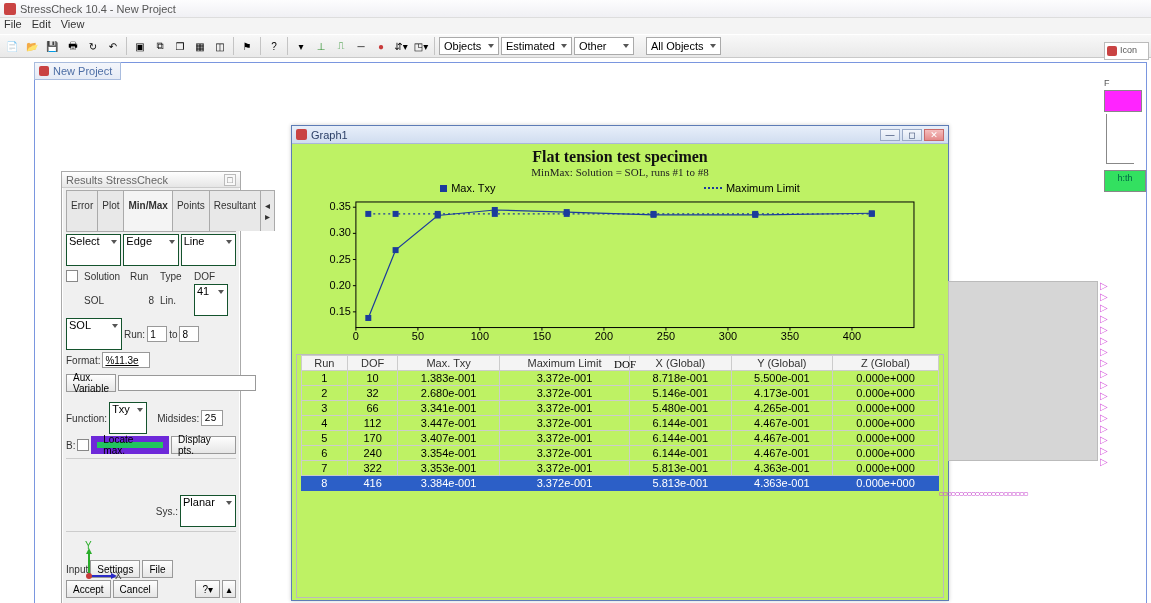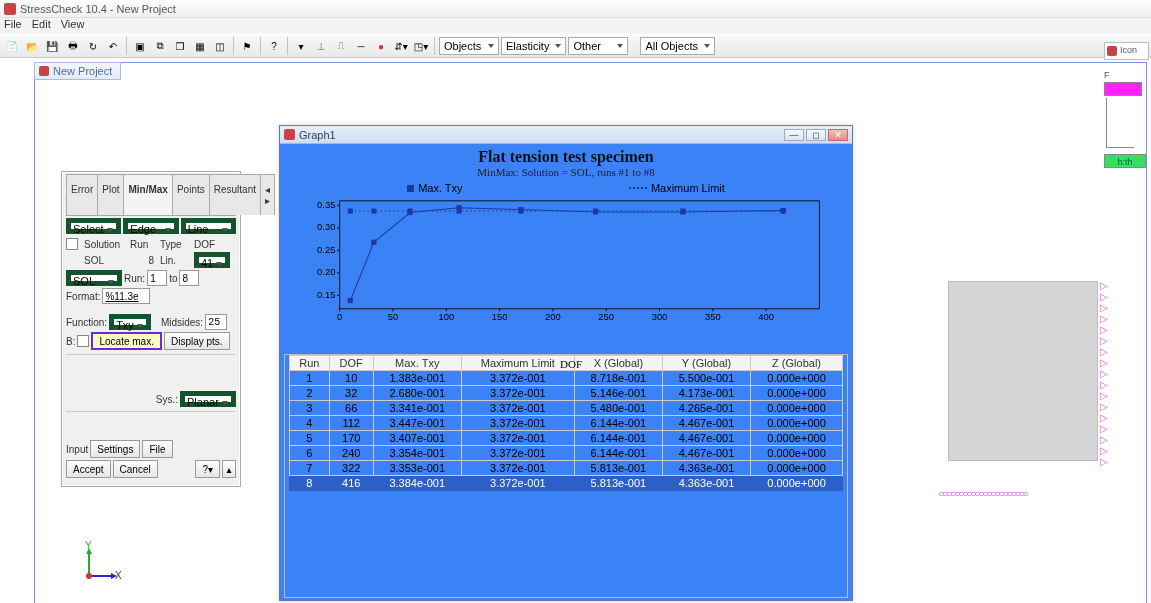--- a/index.html
+++ b/index.html
@@ -19,31 +19,31 @@
 
 
 .panel{position:absolute;left:26px;top:108px;width:180px;background:#f0f0f0;border:1px solid #aaa;box-shadow:inset 0 0 0 1px #fff}
 .panel-title{height:16px;background:linear-gradient(#fefefe,#e6e6e6);border-bottom:1px solid #ccc;padding:0 4px;color:#666;font-size:10px;display:flex;align-items:center;justify-content:space-between}
 .panel-title .x{width:12px;height:12px;border:1px solid #bbb;text-align:center;line-height:10px;font-size:9px;background:#f8f8f8}
 .panel-body{padding:2px 4px 6px}
 .tabs{display:flex;border-bottom:1px solid #aaa;margin-bottom:2px}
 .tab{padding:9px 4px;border:1px solid #aaa;border-bottom:none;background:#e8e8e8;margin-right:-1px;color:#333;font-size:10px}
 .tab.sel{background:#f4f4f4;font-weight:bold}
 .row{display:flex;align-items:center;gap:2px;margin:2px 0}
-.sel-s{flex:1;height:16px;border:5px solid #14532d;background:#fff;font-size:10px;padding:0 12px 0 2px;position:relative}
+.sel-s{flex:1;height:32px;border:1px solid #14532d;background:#fff;font-size:10px;padding:0 12px 0 2px;position:relative}
 .sel-s::after{content:"";position:absolute;right:3px;top:5px;border-left:3px solid transparent;border-right:3px solid transparent;border-top:4px solid #555}
 .input-s{height:16px;border:1px solid #999;background:#fff;font-size:10px;padding:0 2px}
 .cb{width:12px;height:12px;border:1px solid #888;background:#fff}
 .btn{height:18px;border:1px solid #999;background:linear-gradient(#fefefe,#e6e6e6);padding:0 6px;font-size:10px;display:flex;align-items:center;justify-content:center}
-.btn.sel{border:2px solid #6d28d9;background:#fef9c3}
+.btn.sel{border:6px solid #6d28d9;background:#22c55e}
 .lbl{font-size:10px;color:#333}
 .hr{height:1px;background:#ccc;margin:4px 0}
 
 
-.gwin{position:absolute;left:244px;top:62px;width:574px;height:476px;border:1px solid #5d7cb6;background:#3b82f6;box-shadow:0 0 4px rgba(0,0,0,.2)}
+.gwin{position:absolute;left:256px;top:62px;width:658px;height:476px;border:1px solid #5d7cb6;background:#bef264;box-shadow:0 0 4px rgba(0,0,0,.2)}
 .gwin-title{height:18px;background:linear-gradient(#e8effa,#d0ddf0);border-bottom:1px solid #aab8d8;display:flex;align-items:center;padding:0 4px;color:#2a3e66}
 .gwin-title svg{margin-right:4px}
 .gwin-ctrl{margin-left:auto;display:flex;gap:2px}
 .gwin-ctrl span{width:20px;height:12px;border:1px solid #99a9c6;background:linear-gradient(#f4f7fc,#dce5f2);display:flex;align-items:center;justify-content:center;font-size:9px}
 .gwin-ctrl .close{background:linear-gradient(#f5bdbd,#e48a8a);border-color:#c76a6a;color:#fff}
 .gwin-body{padding:4px 4px 2px;height:calc(100% - 18px);display:flex;flex-direction:column}
 .chart-title{text-align:center;font-family:"Times New Roman",serif;font-size:16px;font-weight:bold;color:#111}
 .chart-sub{text-align:center;font-family:"Times New Roman",serif;font-size:11px;color:#222}
 .legend{display:flex;justify-content:space-around;font-family:"Times New Roman",serif;font-size:11px;margin:4px 40px 0}
 .legend .lg{display:flex;align-items:center;gap:4px}
@@ -59,21 +59,21 @@
 .table tr.selrow td{background:#2c5fc7;color:#fff;border-color:#2c5fc7}
 .table-wrap{flex:1;overflow:auto;border:1px solid #bbb}
 
 
 .model{position:absolute;right:18px;top:218px;width:180px;height:210px}
 .model-box{position:absolute;left:0;top:0;width:150px;height:180px;background:#d6d6d6;border:1px solid #bbb}
 .model-arrow{position:absolute;color:#d65edc;font-size:10px;line-height:10px}
 .model-circles{position:absolute;left:-10px;bottom:-8px;letter-spacing:-2px;color:#c94fd0;font-size:10px}
 .color-key{position:absolute;right:2px;top:42px;width:45px}
 .color-key .tag{font-size:9px;color:#555;margin-bottom:2px}
-.color-key .swatch{width:38px;height:14px;border:1px solid #888}
+.color-key .swatch{width:38px;height:22px;border:1px solid #888}
 
 .axes-gizmo{position:absolute;left:44px;bottom:20px;width:40px;height:40px}
 </style>
 </head>
 <body>
 
 <div class="titlebar">
   <svg width="12" height="12">
       <rect width="12" height="12" fill="#c94343" rx="2"></rect>
     </svg>
@@ -109,40 +109,44 @@
   <div class="tb-btn" style="color:#2a8f2a">⎍</div>
   <div class="tb-btn">─</div>
   <div class="tb-btn" style="color:#c83a3a">●</div>
   <div class="tb-btn">⇵▾</div>
   <div class="tb-btn">◳▾</div>
   <div class="tb-sep"></div>
   <div class="tb-select">
       <span>Objects</span>
     </div>
   <div class="tb-select">
-      <span>Elasticity</span>
+      <span>Estimated</span>
     </div>
   <div class="tb-select">
       <span>Other</span>
     </div>
   <div style="width:8px"></div>
   <div class="tb-select" style="min-width:72px">
       <span>All Objects</span>
     </div>
 </div>
 
 <div class="workspace">
   <div class="ws-tab">
     <svg width="10" height="10">
         <rect width="10" height="10" fill="#c94343" rx="2"></rect>
       </svg>
     <span>New Project</span>
   </div>
 
   <div class="panel">
+    <div class="panel-title">
+      <span>Results StressCheck</span>
+      <span class="x">□</span>
+    </div>
     <div class="panel-body">
       <div class="tabs">
         <div class="tab">Error</div>
         <div class="tab">Plot</div>
         <div class="tab sel">Min/Max</div>
         <div class="tab">Points</div>
         <div class="tab">Resultant</div>
         <div class="tab">◂ ▸</div>
       </div>
       <div class="row">
@@ -167,20 +171,24 @@
       <div class="row">
         <div class="sel-s" style="flex:0 0 56px"><span>SOL</span></div>
         <span class="lbl">Run:</span>
         <input class="input-s" style="width: 20px;" value="1">
         <span class="lbl">to</span>
         <input class="input-s" style="width: 20px;" value="8">
       </div>
       <div class="row">
         <span class="lbl">Format:</span>
         <input class="input-s" style="width: 48px; text-decoration: underline;" value="%11.3e">
+      </div>
+      <div class="row" style="margin-top:6px">
+        <div class="btn">Aux. Variable</div>
+        <input class="input-s" style="flex: 1 1 0%;">
       </div>
       <div class="row" style="margin-top:10px">
         <span class="lbl">Function:</span>
         <div class="sel-s" style="flex:0 0 38px"><span>Txy</span></div>
         <span style="width:6px"></span>
         <span class="lbl">Midsides:</span>
         <input class="input-s" style="width: 22px; font-family: Liberation Mono, monospace;" value="25">
       </div>
       <div class="row">
         <span class="lbl">B:</span>
@@ -407,21 +415,21 @@
       <line x1="10" y1="30" x2="34" y2="30" stroke="#2a2ac7" stroke-width="2"></line>
       <polygon points="38,30 32,27 32,33" fill="#2a2ac7"></polygon>
       <circle cx="10" cy="30" r="3" fill="#c73a3a"></circle>
     </svg>
     <span style="position:absolute;left:6px;top:-6px;color:#2aad2a;font-size:10px">Y</span>
     <span style="position:absolute;left:36px;top:24px;color:#444;font-size:10px">X</span>
   </div>
 </div>
 
 <div class="color-key">
-  <div style="border:1px solid #bbb;background:#fff;padding:2px;display:flex;align-items:center;gap:3px;margin-bottom:10px">
+  <div style="border:1px solid #bbb;background:#fff;padding:2px;display:flex;align-items:center;gap:3px;margin-bottom:18px">
     <svg width="10" height="10">
         <rect width="10" height="10" fill="#c94343" rx="2"></rect>
       </svg>
     <span class="tag">Icon</span>
   </div>
   <div class="tag">F</div>
   <div class="swatch" style="background:#ff24ff"></div>
   <div style="height:50px;border-left:1px solid #888;border-bottom:1px solid #888;margin:2px 0 6px 2px;width:28px"></div>
   <div class="swatch" style="background:#33e060;width:42px;font-size:9px;color:#064;text-align:center;line-height:14px">h:th</div>
 </div>

